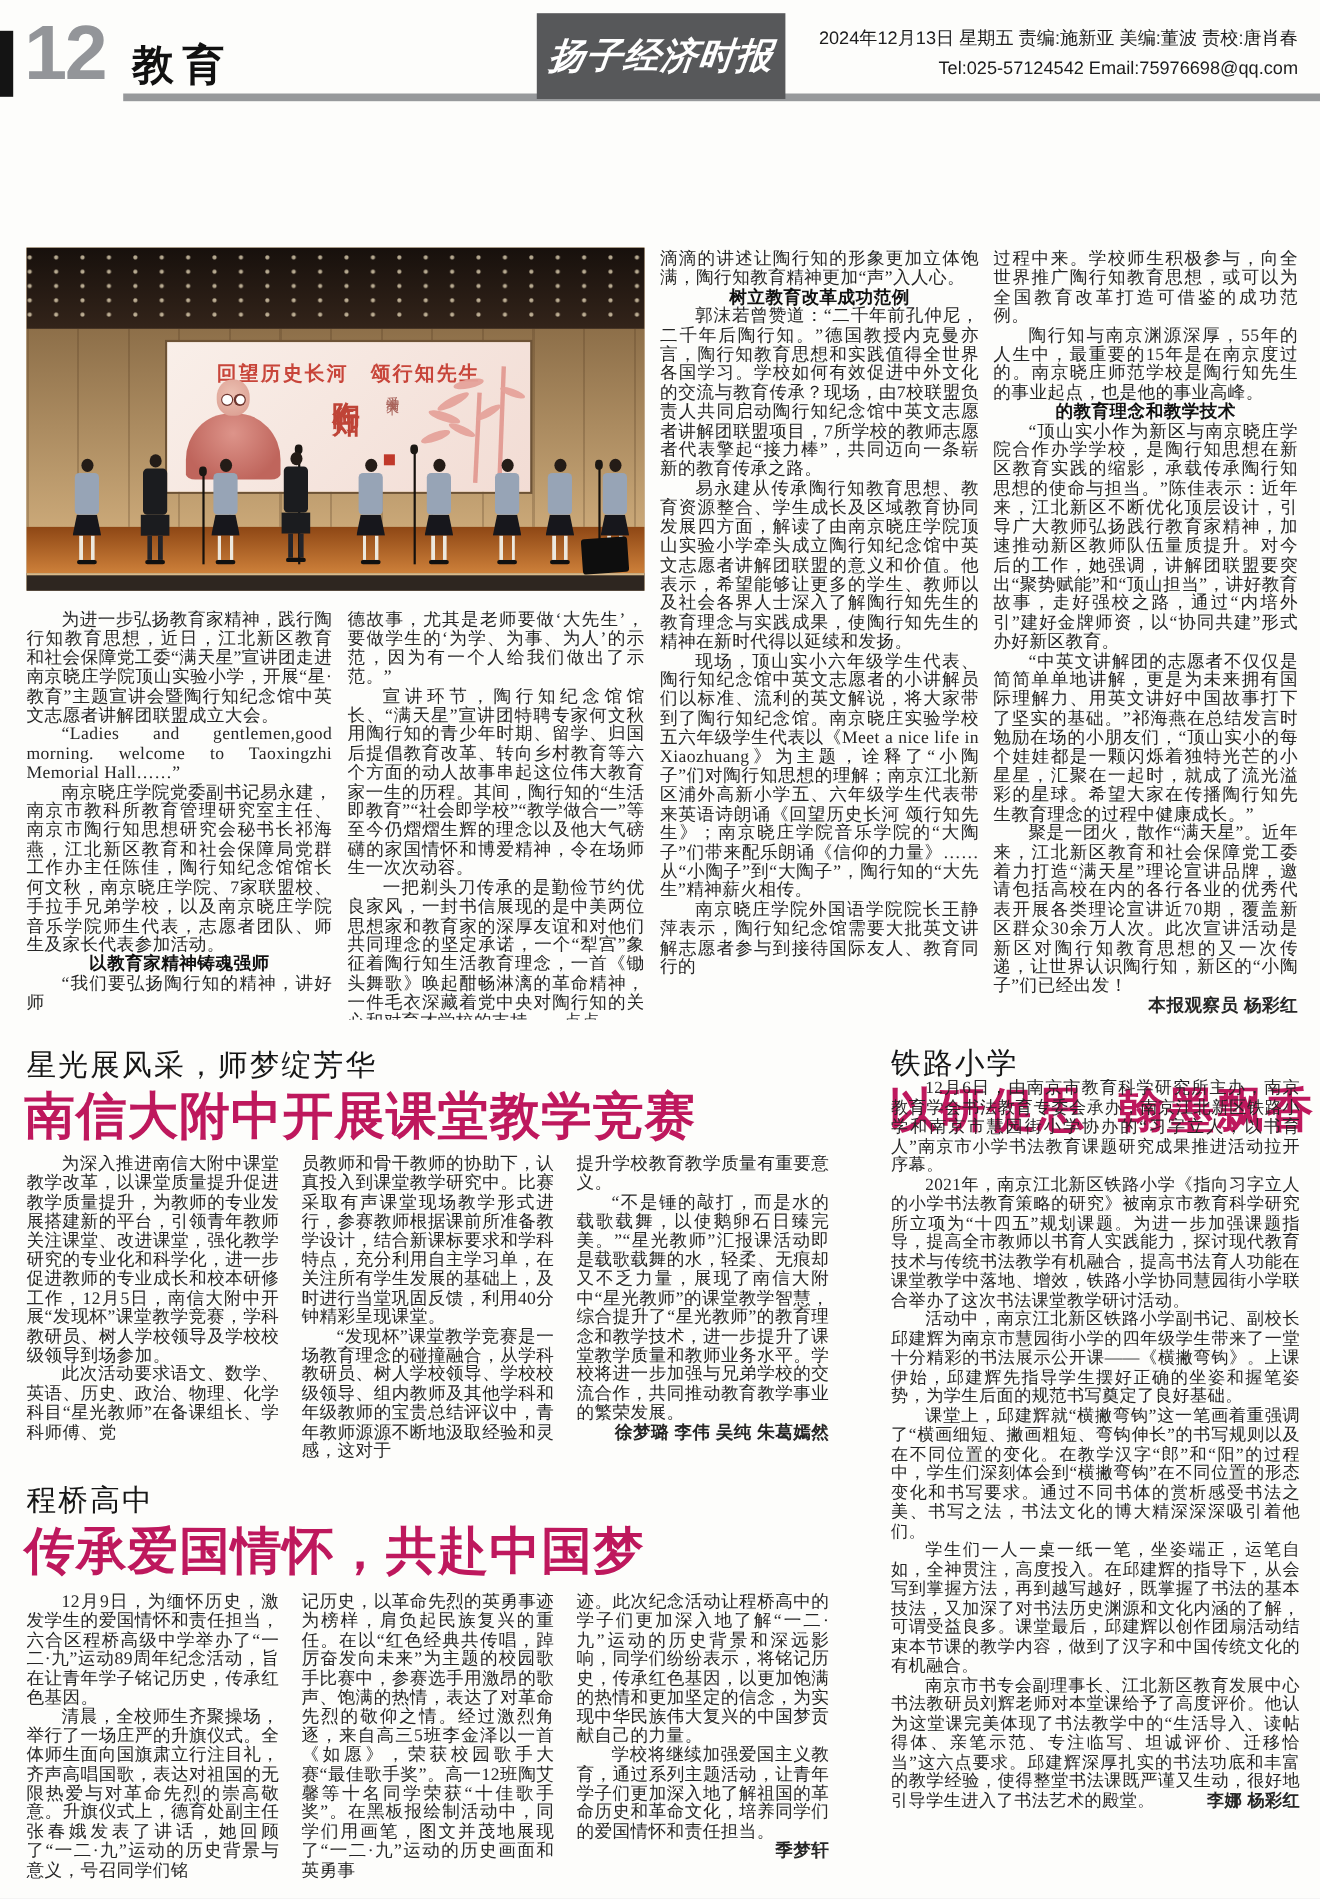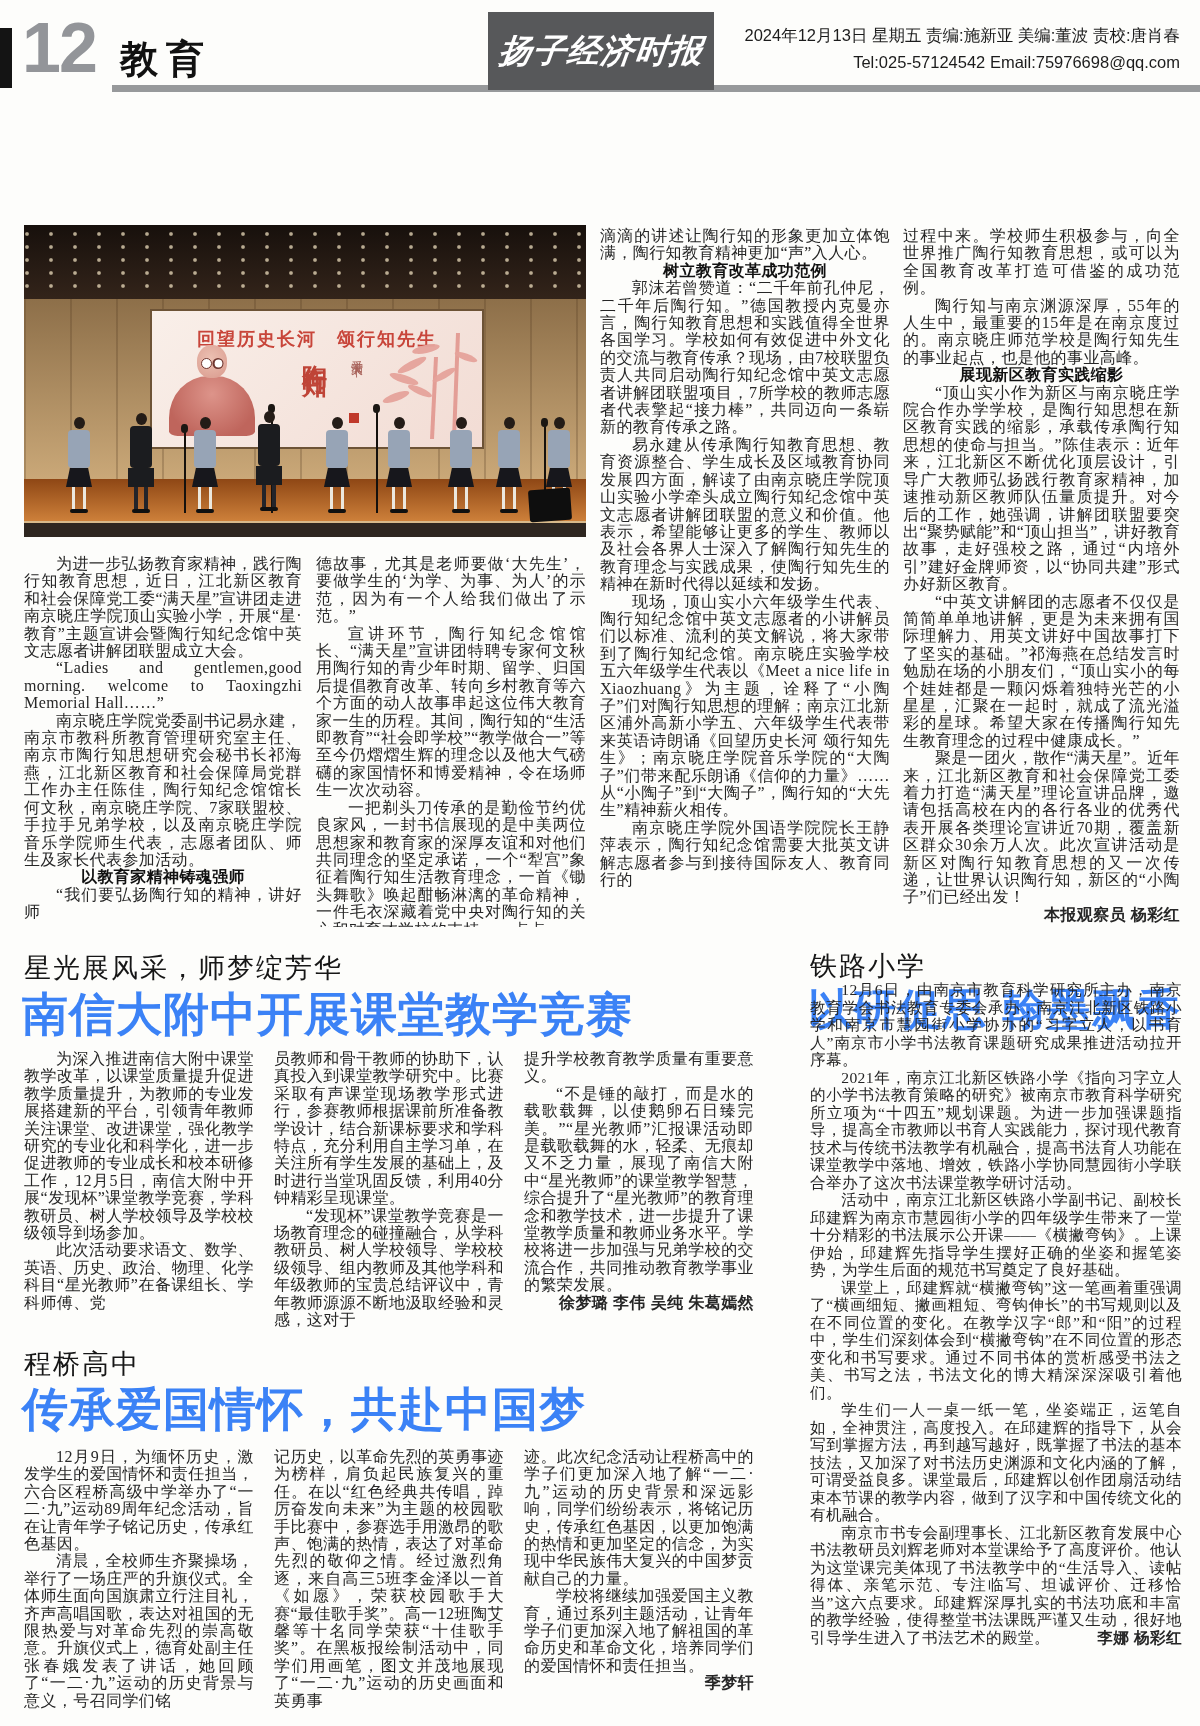--- a/index.html
+++ b/index.html
@@ -23,22 +23,22 @@
   
   .btxt{font-size:16px;line-height:17.4px;letter-spacing:0.4px;color:#262626;
     text-align:justify;overflow:hidden;position:absolute;}
   .btxt p{margin:0;text-indent:2em;}
   .btxt p.noind{text-indent:0;}
   .subhead{font-family:"Liberation Sans",sans-serif;font-weight:700;text-align:center;
     text-indent:0 !important;color:#111;}
   .byline{text-align:right;font-weight:700;font-family:"Liberation Sans",sans-serif;}
   .kicker{position:absolute;font-family:"Liberation Sans",sans-serif;font-weight:500;
     font-size:27px;color:#161616;letter-spacing:2px;}
-  .hl2{position:absolute;font-family:Liberation Sans, sans-serif;font-weight:900;
-    font-size:46px;color:#3b82f6;letter-spacing:1px;white-space:nowrap;}
+  .hl2{position:absolute;font-family:Liberation Mono, monospace;font-weight:900;
+    font-size:46px;color:#be185d;letter-spacing:1px;white-space:nowrap;}
 
   
   .lead-headline{position:absolute;left:22px;top:144px;width:1158px;
     font-family:"Liberation Sans",sans-serif;font-weight:900;font-size:56px;color:#0c0c0c;
     white-space:nowrap;letter-spacing:0;}
   .col-c1{left:24px;top:555px;width:278px;height:372px;}
   .col-c2{left:316px;top:555px;width:270px;height:372px;}
   .col-c3{left:600px;top:227px;width:290px;height:700px;}
   .col-c4{left:903px;top:227px;width:277px;height:700px;}
 
@@ -249,21 +249,21 @@
     <p class="noind">滴滴的讲述让陶行知的形象更加立体饱满，陶行知教育精神更加“声”入人心。</p>
     <p class="subhead">树立教育改革成功范例</p>
     <p>郭沫若曾赞道：“二千年前孔仲尼，二千年后陶行知。”德国教授内克曼亦言，陶行知教育思想和实践值得全世界各国学习。学校如何有效促进中外文化的交流与教育传承？现场，由7校联盟负责人共同启动陶行知纪念馆中英文志愿者讲解团联盟项目，7所学校的教师志愿者代表擎起“接力棒”，共同迈向一条崭新的教育传承之路。</p>
     <p>易永建从传承陶行知教育思想、教育资源整合、学生成长及区域教育协同发展四方面，解读了由南京晓庄学院顶山实验小学牵头成立陶行知纪念馆中英文志愿者讲解团联盟的意义和价值。他表示，希望能够让更多的学生、教师以及社会各界人士深入了解陶行知先生的教育理念与实践成果，使陶行知先生的精神在新时代得以延续和发扬。</p>
     <p>现场，顶山实小六年级学生代表、陶行知纪念馆中英文志愿者的小讲解员们以标准、流利的英文解说，将大家带到了陶行知纪念馆。南京晓庄实验学校五六年级学生代表以《Meet a nice life in Xiaozhuang》为主题，诠释了“小陶子”们对陶行知思想的理解；南京江北新区浦外高新小学五、六年级学生代表带来英语诗朗诵《回望历史长河 颂行知先生》；南京晓庄学院音乐学院的“大陶子”们带来配乐朗诵《信仰的力量》……从“小陶子”到“大陶子”，陶行知的“大先生”精神薪火相传。</p>
     <p>南京晓庄学院外国语学院院长王静萍表示，陶行知纪念馆需要大批英文讲解志愿者参与到接待国际友人、教育同行的</p>
   </div>
   <div class="btxt col-c4">
     <p class="noind">过程中来。学校师生积极参与，向全世界推广陶行知教育思想，或可以为全国教育改革打造可借鉴的成功范例。</p>
     <p>陶行知与南京渊源深厚，55年的人生中，最重要的15年是在南京度过的。南京晓庄师范学校是陶行知先生的事业起点，也是他的事业高峰。</p>
-    <p class="subhead">展现新区教育实践缩影</p>
+    <p class="subhead">的教育理念和教学技术</p>
     <p>“顶山实小作为新区与南京晓庄学院合作办学学校，是陶行知思想在新区教育实践的缩影，承载传承陶行知思想的使命与担当。”陈佳表示：近年来，江北新区不断优化顶层设计，引导广大教师弘扬践行教育家精神，加速推动新区教师队伍量质提升。对今后的工作，她强调，讲解团联盟要突出“聚势赋能”和“顶山担当”，讲好教育故事，走好强校之路，通过“内培外引”建好金牌师资，以“协同共建”形式办好新区教育。</p>
     <p>“中英文讲解团的志愿者不仅仅是简简单单地讲解，更是为未来拥有国际理解力、用英文讲好中国故事打下了坚实的基础。”祁海燕在总结发言时勉励在场的小朋友们，“顶山实小的每个娃娃都是一颗闪烁着独特光芒的小星星，汇聚在一起时，就成了流光溢彩的星球。希望大家在传播陶行知先生教育理念的过程中健康成长。”</p>
     <p>聚是一团火，散作“满天星”。近年来，江北新区教育和社会保障党工委着力打造“满天星”理论宣讲品牌，邀请包括高校在内的各行各业的优秀代表开展各类理论宣讲近70期，覆盖新区群众30余万人次。此次宣讲活动是新区对陶行知教育思想的又一次传递，让世界认识陶行知，新区的“小陶子”们已经出发！</p>
     <p class="byline">本报观察员  杨彩红</p>
   </div>
 
   <div class="kicker mid-kicker">星光展风采，师梦绽芳华</div>
   <div class="hl2 mid-headline">南信大附中开展课堂教学竞赛</div>
   <div class="btxt mid-col m1">
     <p>为深入推进南信大附中课堂教学改革，以课堂质量提升促进教学质量提升，为教师的专业发展搭建新的平台，引领青年教师关注课堂、改进课堂，强化教学研究的专业化和科学化，进一步促进教师的专业成长和校本研修工作，12月5日，南信大附中开展“发现杯”课堂教学竞赛，学科教研员、树人学校领导及学校校级领导到场参加。</p>

